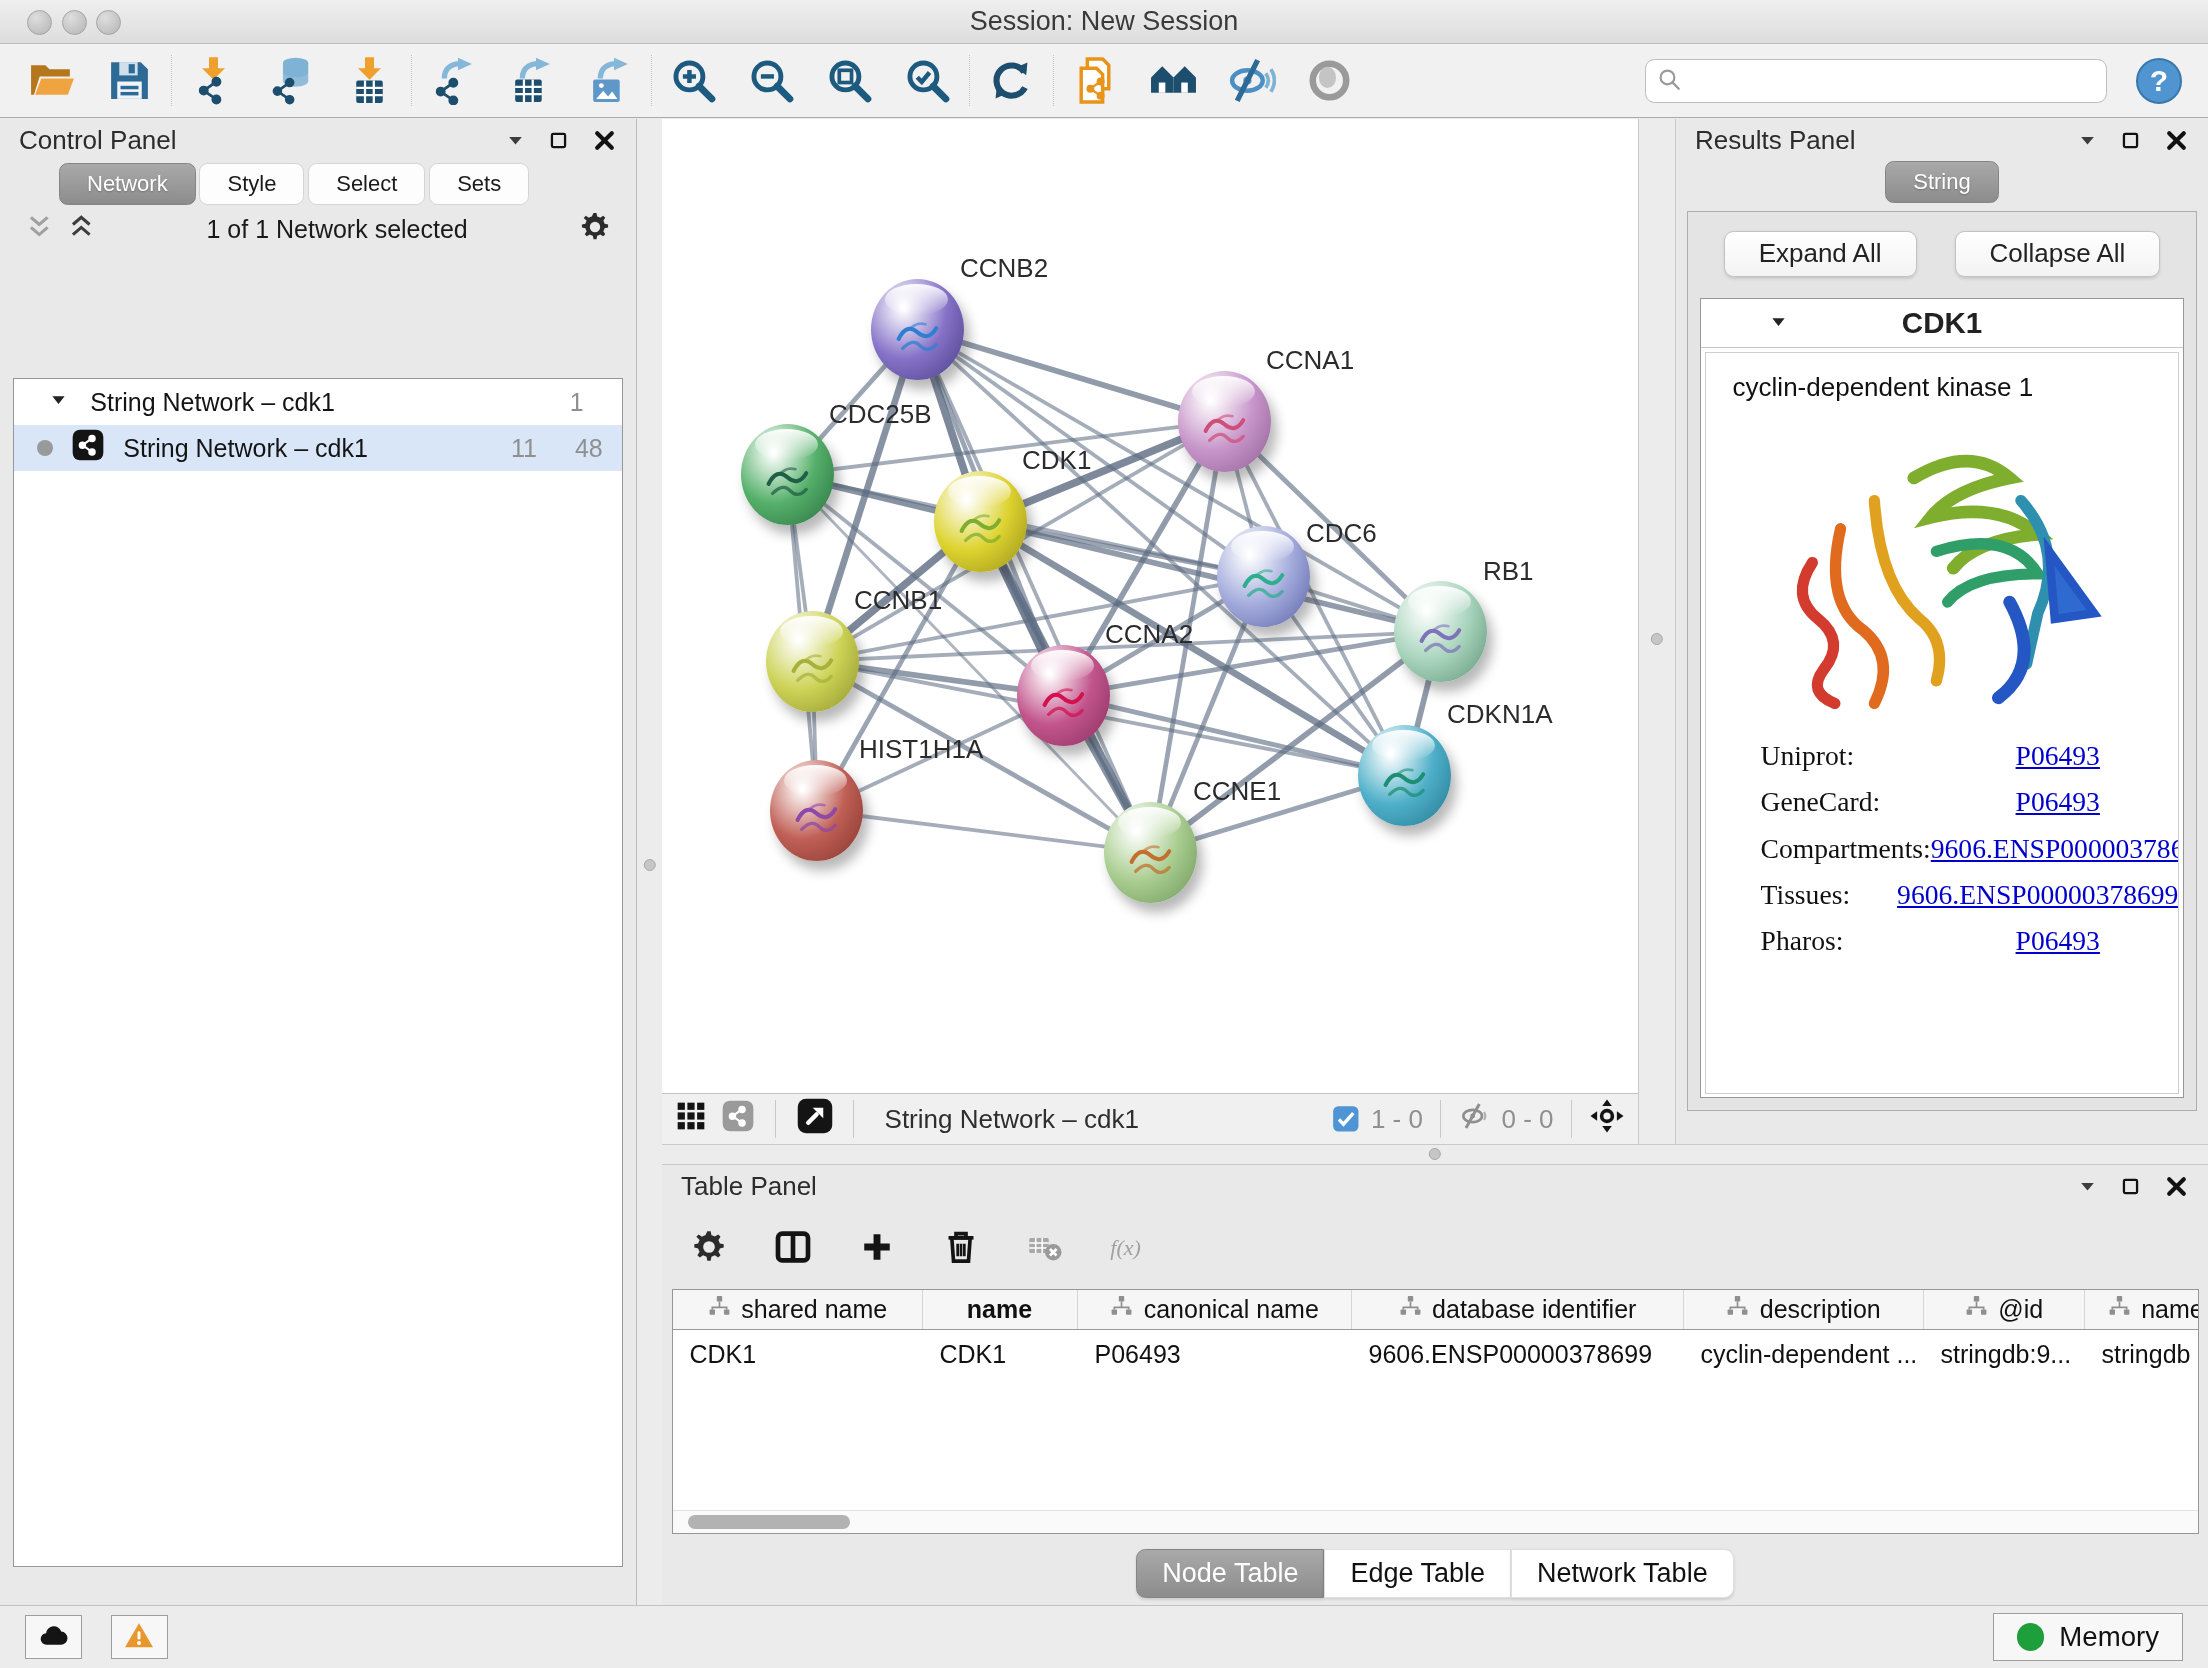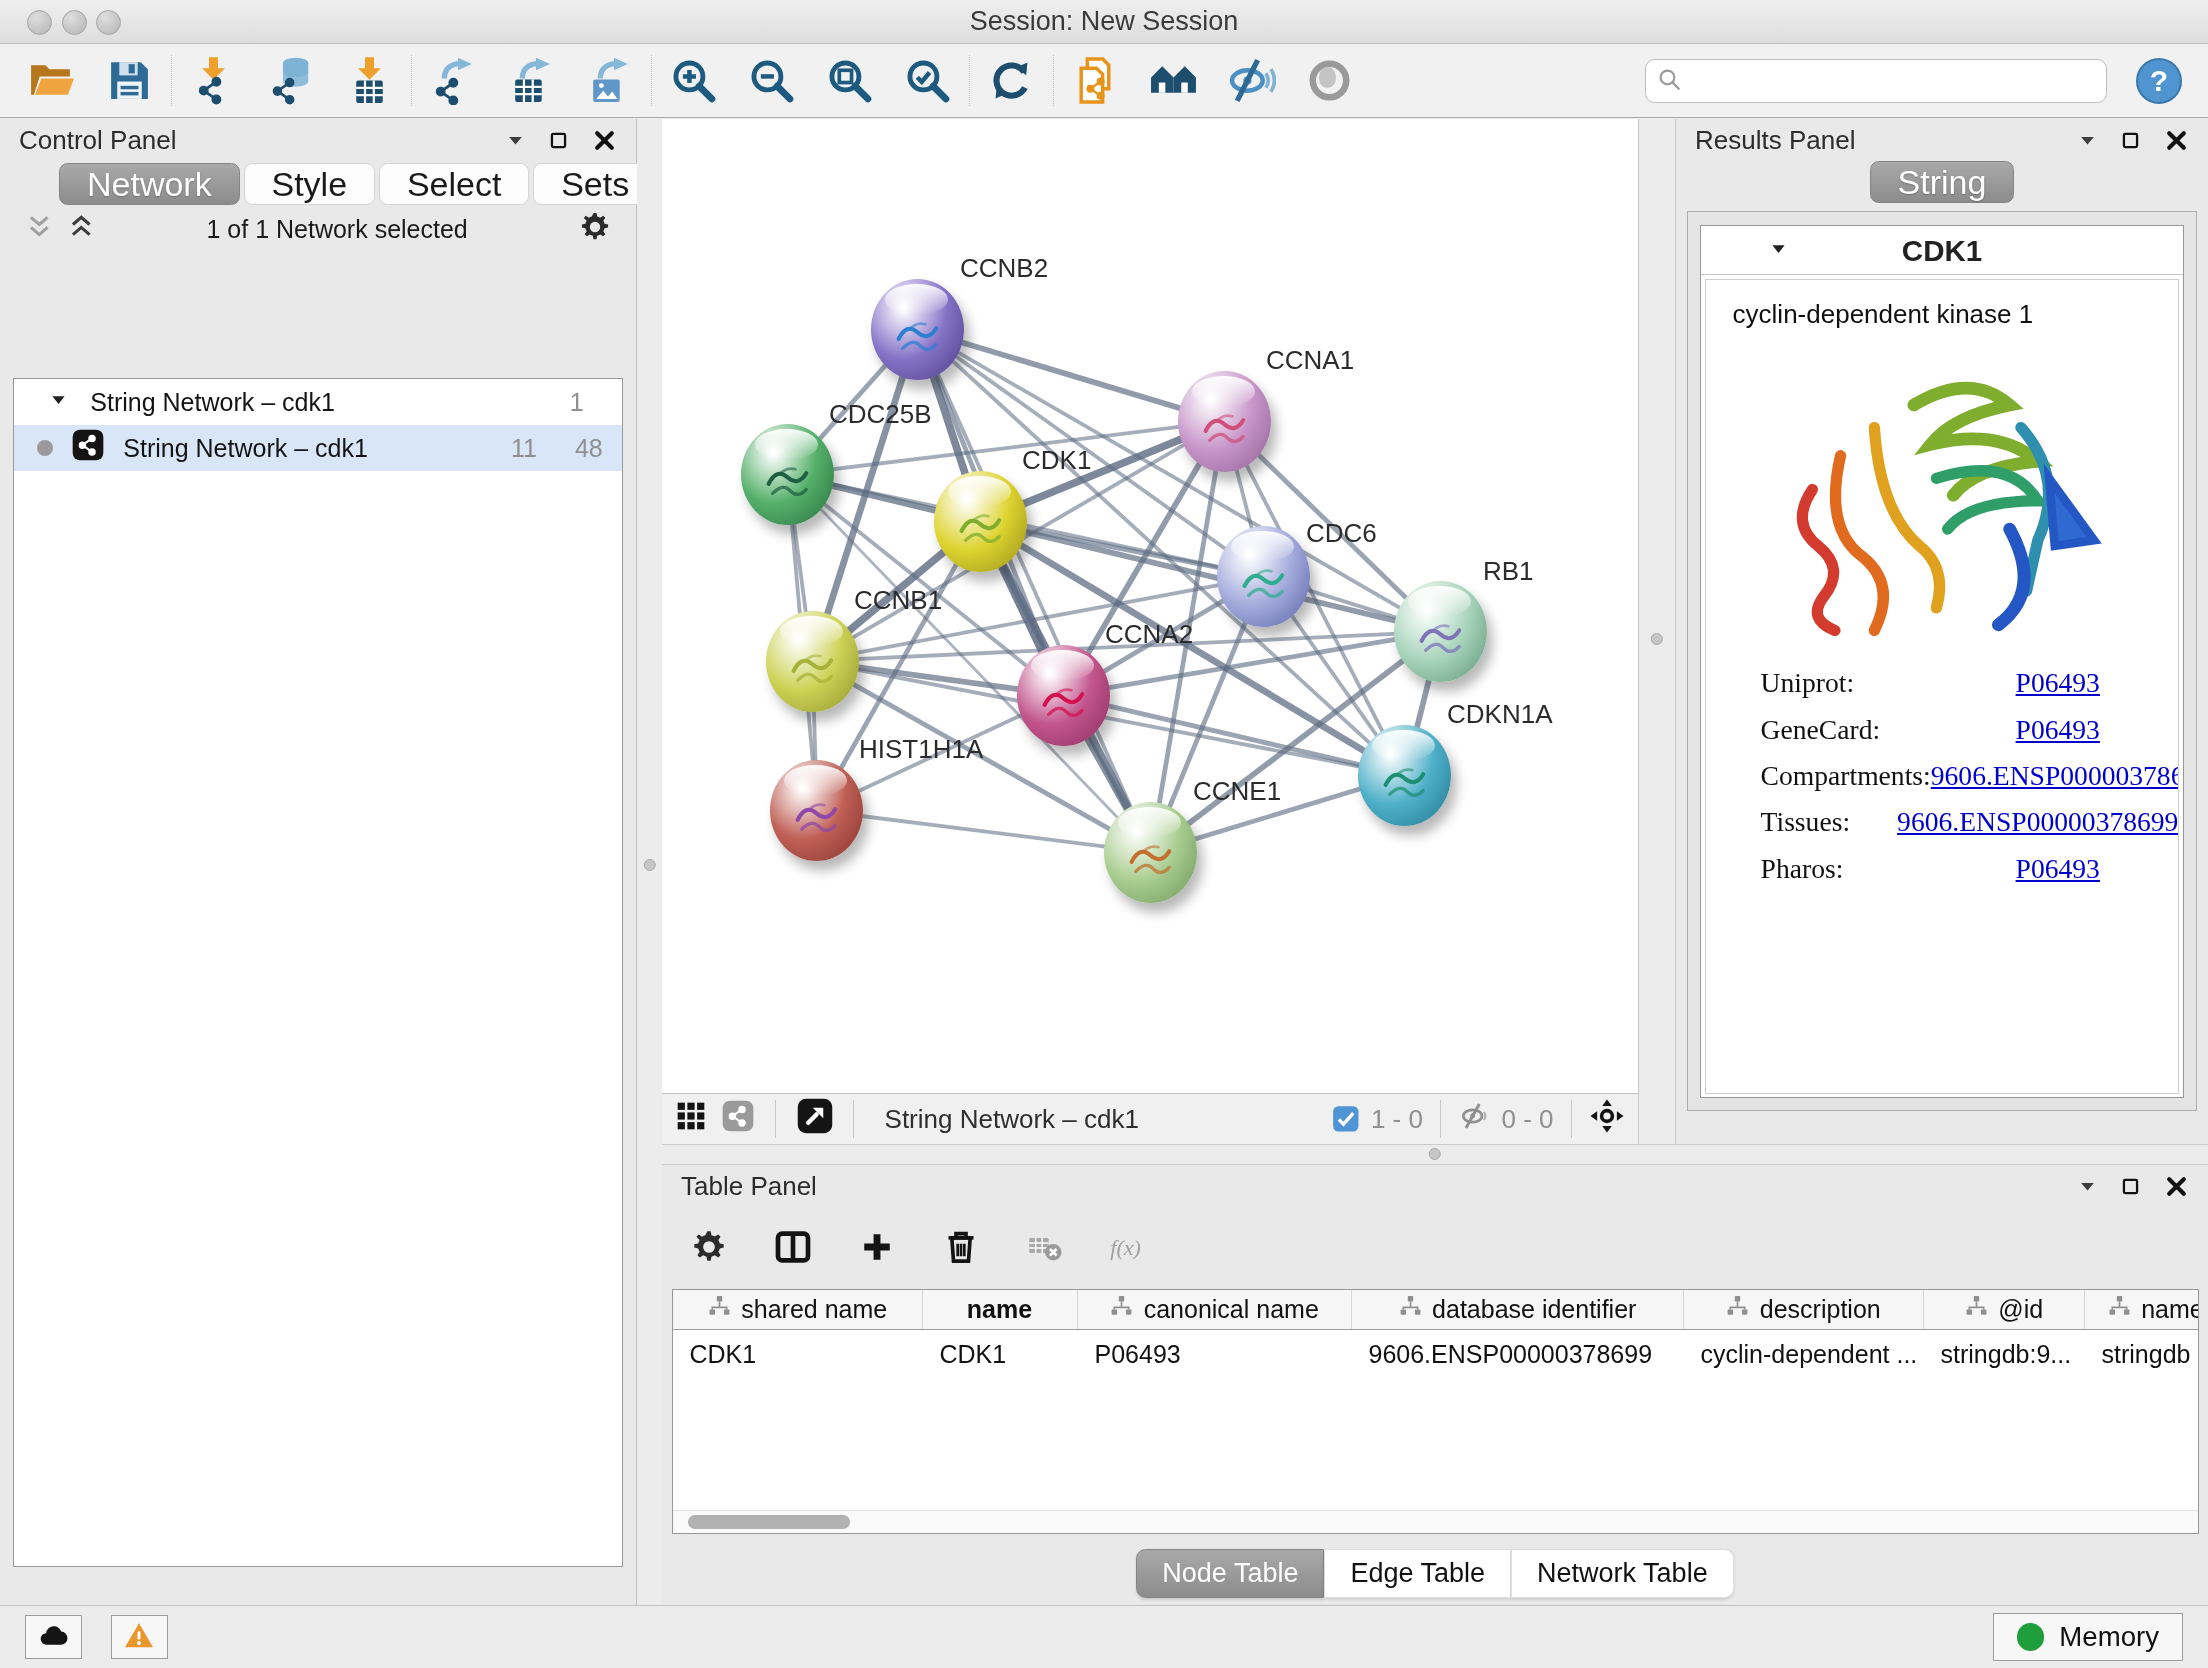--- a/index.html
+++ b/index.html
@@ -32,21 +32,21 @@
   .content { position:absolute; top:119px; left:0; right:0; bottom:63px; display:flex; }
   .panel-header { height:42px; display:flex; align-items:center; padding:0 19px; font-size:26px; color:#2c2c2c; flex:none;}
   .ph-icons { margin-left:auto; display:flex; gap:23px; align-items:center; }
   .ph-icons span svg { display:block; }
   .i20 svg { width:19px; height:19px; } .i22 svg { width:21px; height:21px; } .i26 svg { width:25px; height:25px; }
   .i30 svg { width:28.5px; height:28.5px; } .i34 svg { width:32px; height:32px; } .i38 svg { width:36px; height:36px; }
   .i42 svg { width:40px; height:40px; } .i46 svg { width:44px; height:44px; }
   
   .control-panel { width:637px; background:#e9e9e9; border-right:1px solid #bdbdbd; position:relative; flex:none; }
   .cp-tabs { display:flex; gap:3.8px; padding-left:59px; height:44px; align-items:flex-end; }
-  .tab { height:42px; padding:0 27px; display:flex; align-items:center; font-size:34px; border-radius:8.6px;
+  .tab { height:42px; padding:0 27px; display:flex; align-items:center; font-size:22px; border-radius:8.6px;
     background:#fdfdfd; border:1px solid #d4d4d4; color:#1a1a1a; }
   .tab.active { background:linear-gradient(#a9a9a9,#8c8c8c); border:1px solid #858585; color:#fff;
     text-shadow:0 1px 1.9px rgba(0,0,0,.25); }
   .selector-row { height:49px; display:flex; align-items:center; padding:0 25px; gap:13.3px; font-size:25px; color:#1a1a1a; }
   .selector-row .sel-txt { flex:1; text-align:center; }
   .net-list { position:absolute; top:259px; left:13.3px; right:13.3px; bottom:38px; background:#fff; border:1px solid #979797; }
   .list-row { height:46px; display:flex; align-items:center; font-size:25px; color:#141414; }
   .list-row .cnt { color:#8f8f8f; }
   .row-col { padding-left:34px; gap:21px; }
   .row-col .cnt { margin-left:auto; padding-right:38px; }
@@ -651,20 +651,24 @@
                 <svg viewBox="0 0 24 24">
                   <path d="M5 5l14 14M19 5L5 19" stroke="#111" stroke-width="4" stroke-linecap="round"></path>
                 </svg>
               </span>
           </span>
         </div>
         <div class="rp-tab-row">
           <span class="tab active">String</span>
         </div>
         <div class="rp-outer">
+          <div class="rp-buttons">
+            <span class="rp-btn">Expand All</span>
+            <span class="rp-btn">Collapse All</span>
+          </div>
           <div class="rp-inner">
             <div class="rp-entry-header">
               <span class="tri i22"><svg viewBox="0 0 24 24">
                     <path d="M5 7h14l-7 9z" fill="#222"></path>
                   </svg></span>
               <span class="gene">CDK1</span>
             </div>
             <div class="rp-content">
               <div class="rp-desc">cyclin-dependent kinase 1</div>
               <div class="rp-protein" id="protein-img">

